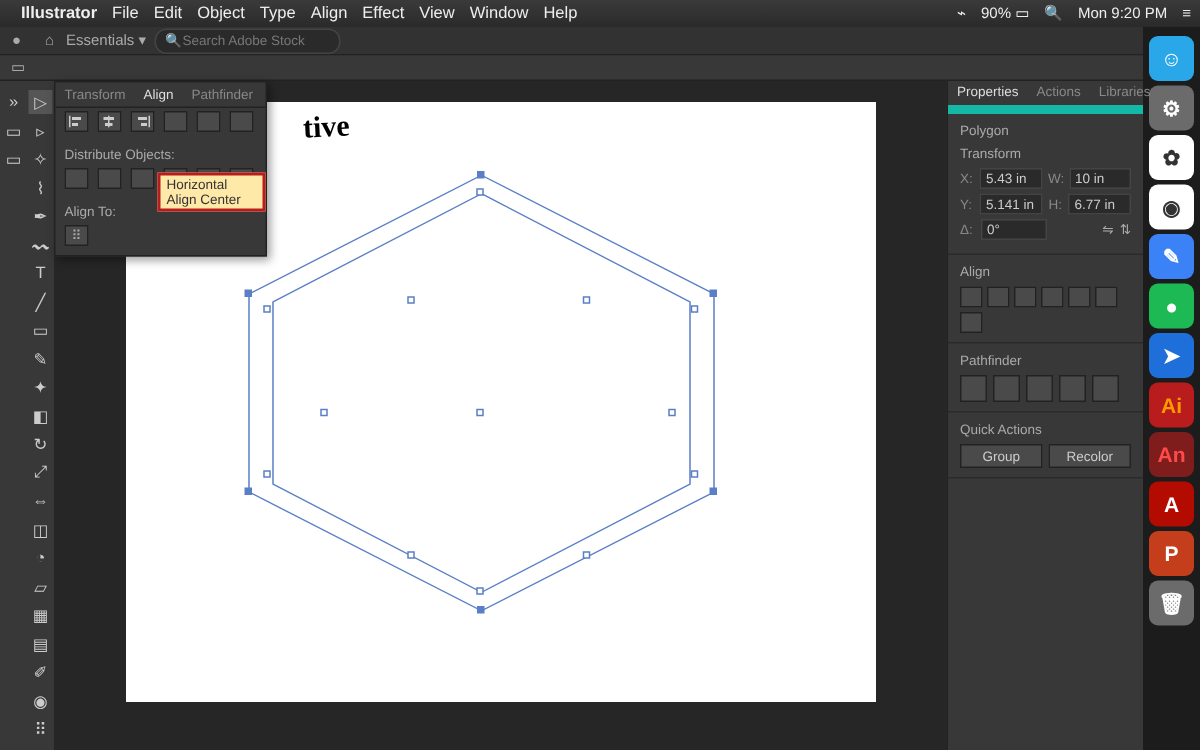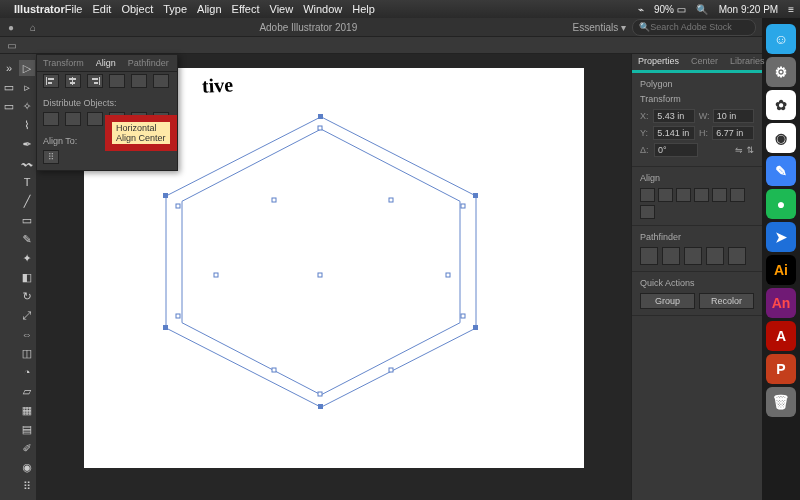--- a/index.html
+++ b/index.html
@@ -1,18 +1,18 @@
 <!DOCTYPE html>
 <html><head>
 <meta charset="utf-8">
 <style>
 html,body{margin:0;padding:0;width:800px;height:500px;background:#1a1a1a;font-family:-apple-system,Helvetica,Arial,sans-serif;font-size:10px;color:#ccc;overflow:hidden}
 .menubar{height:18px;background:linear-gradient(#3a3a3a,#2a2a2a);display:flex;align-items:center;padding:0 6px;color:#eee;font-size:11px}
 .menubar .apple{margin-right:8px}
-.menubar .app-name{font-weight:600;}
+.menubar .app-name{font-weight:600;margin-right:10px}
 .menubar .menu-item{margin-right:10px}
 .menubar .spacer{flex:1}
 .menubar .status{margin-left:10px;font-size:10px}
 .below-menubar{display:flex;height:482px}
 .main-area{flex:1;display:flex;flex-direction:column;background:#323232}
 .topbar{height:22px;background:#323232;display:flex;align-items:center;color:#aaa;font-size:10px;border-bottom:1px solid #222}
 .topbar .title{flex:1;text-align:center}
 .topbar .btn{width:18px;height:18px;display:flex;align-items:center;justify-content:center;margin:0 2px}
 .topbar .ess{margin-right:6px}
 .topbar .search{width:110px;height:15px;background:#2a2a2a;border:1px solid #444;border-radius:8px;margin-right:6px;display:flex;align-items:center;padding:0 6px;color:#777;font-size:9px}
@@ -31,23 +31,23 @@
 .anchor{fill:#5b7fc7}
 .handle{fill:#fff;stroke:#5b7fc7;stroke-width:1}
 .align-panel{position:absolute;top:0;left:36px;width:140px;background:#383838;border:1px solid #222;box-shadow:2px 2px 6px rgba(0,0,0,.4);font-size:9px;color:#aaa;z-index:5}
 .align-panel .tabs{display:flex;height:16px;border-bottom:1px solid #222;align-items:center}
 .align-panel .tabs span{padding:0 6px;color:#888}
 .align-panel .tabs span.active{color:#ddd}
 .align-panel .section-label{padding:4px 6px 2px;color:#aaa}
 .align-panel .icon-row{display:flex;padding:2px 6px 6px;gap:6px}
 .align-panel .ico{width:14px;height:12px;background:#4a4a4a;border:1px solid #222;display:flex;align-items:center;justify-content:center}
 .align-panel .ico svg{display:block}
-.align-panel .tooltip{position:absolute;top:60px;left:68px;background:#ffe9a8;color:#333;font-size:9px;padding:1px 4px;border:7px solid #b91c1c}
+.align-panel .tooltip{position:absolute;top:60px;left:68px;background:#ffe9a8;color:#333;font-size:9px;padding:1px 4px;border:2px solid #b91c1c}
 .right-panel{width:130px;background:#383838;border-left:1px solid #222;display:flex;flex-direction:column;font-size:9px;color:#aaa}
-.right-panel .tabs{display:flex;height:16px;border-bottom:3px solid #14b8a6}
+.right-panel .tabs{display:flex;height:16px;border-bottom:6px solid #14b8a6}
 .right-panel .tabs span{padding:2px 6px;color:#888}
 .right-panel .tabs span.active{color:#ddd}
 .right-panel .sec{padding:6px 8px;border-bottom:1px solid #2a2a2a}
 .right-panel .sec-title{color:#aaa;margin-bottom:5px}
 .right-panel .row{display:flex;align-items:center;gap:4px;margin-bottom:3px}
 .right-panel .field{background:#2a2a2a;border:1px solid #444;padding:1px 3px;width:36px;color:#ccc;font-size:9px}
 .right-panel .lbl{width:10px;color:#888}
 .right-panel .btn-row{display:flex;gap:4px}
 .right-panel .pf-btn{width:16px;height:16px;background:#4a4a4a;border:1px solid #222}
 .right-panel .qa-btn{flex:1;background:#4a4a4a;border:1px solid #222;padding:2px 0;text-align:center;color:#ccc}
@@ -79,21 +79,20 @@
   <span class="status">Mon 9:20 PM</span>
   <span class="status">≡</span>
 </div>
 
 <div class="below-menubar">
 <div class="main-area">
 
 <div class="topbar">
   <div class="btn">●</div>
   <div class="btn">⌂</div>
-  <span class="title">Adobe Illustrator 2019</span>
   <span class="ess"><span>Essentials</span> ▾</span>
   <div class="search">🔍 <span>Search Adobe Stock</span></div>
 </div>
 
 <div class="navrow">
   <div class="nbtn">▭</div>
 </div>
 
 <div class="content-row">
 
@@ -211,21 +210,21 @@
                 <div class="ico">⠿</div>
               </div>
       </div>
     </div>
     <div class="tooltip">Horizontal Align Center</div>
   </div>
 
   <div class="right-panel">
     <div class="tabs">
       <span class="active">Properties</span>
-      <span>Center</span>
+      <span>Actions</span>
       <span>Libraries</span>
     </div>
     <div class="sec">
       <div class="sec-title">Polygon</div>
       <div class="sec-title">Transform</div>
       <div class="row">
         <span class="lbl">X:</span>
         <span class="field">5.43 in</span>
         <span class="lbl">W:</span>
         <span class="field">10 in</span>
@@ -279,19 +278,19 @@
 </div>
 
 <div class="dock" id="dock">
       <div class="app" style="background: rgb(42, 167, 232);">☺</div>
       <div class="app" style="background: rgb(107, 107, 107);">⚙</div>
       <div class="app" style="background: rgb(255, 255, 255); color: rgb(51, 51, 51);">✿</div>
       <div class="app" style="background: rgb(255, 255, 255); color: rgb(51, 51, 51);">◉</div>
       <div class="app" style="background: rgb(59, 130, 246);">✎</div>
       <div class="app" style="background: rgb(29, 185, 84);">●</div>
       <div class="app" style="background: rgb(30, 111, 217);">➤</div>
-      <div class="app" style="background: #000000; color: rgb(255, 154, 0);">Ai</div>
-      <div class="app" style="background: #701a75; color: rgb(255, 74, 74);">An</div>
+      <div class="app" style="background: #b91c1c; color: rgb(255, 154, 0);">Ai</div>
+      <div class="app" style="background: #7f1d1d; color: rgb(255, 74, 74);">An</div>
       <div class="app" style="background: rgb(179, 11, 0);">A</div>
       <div class="app" style="background: rgb(196, 62, 28);">P</div>
       <div class="app" style="background: rgb(107, 107, 107);">🗑</div>
     </div>
 </div>
 
 </body></html>

